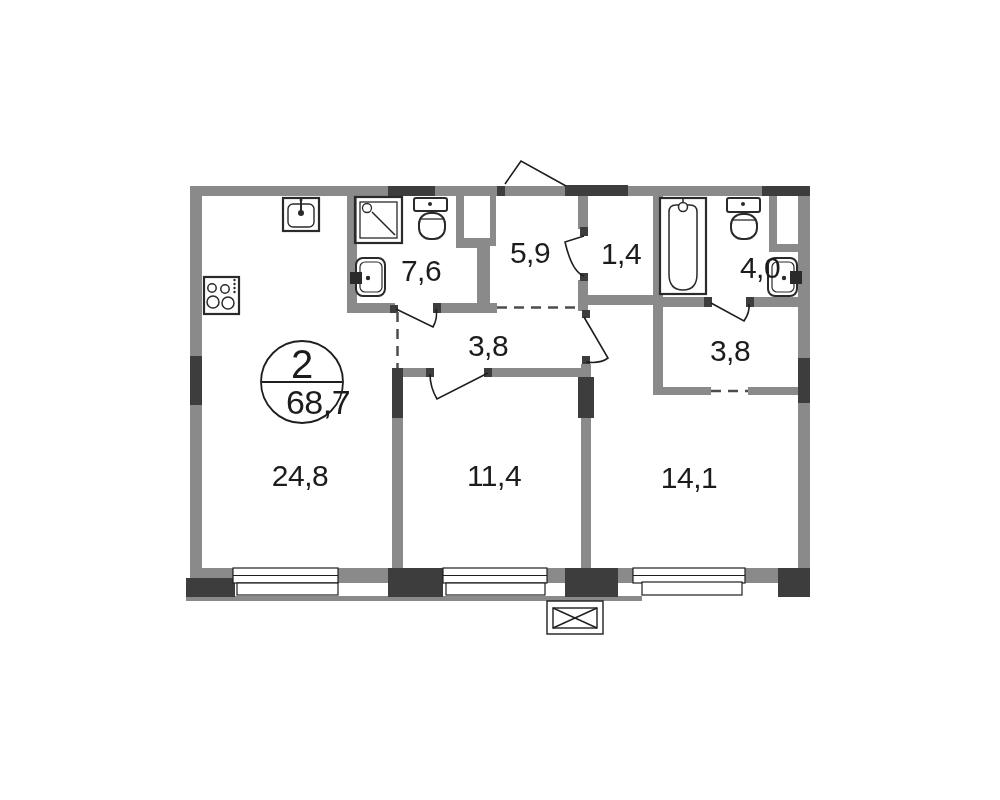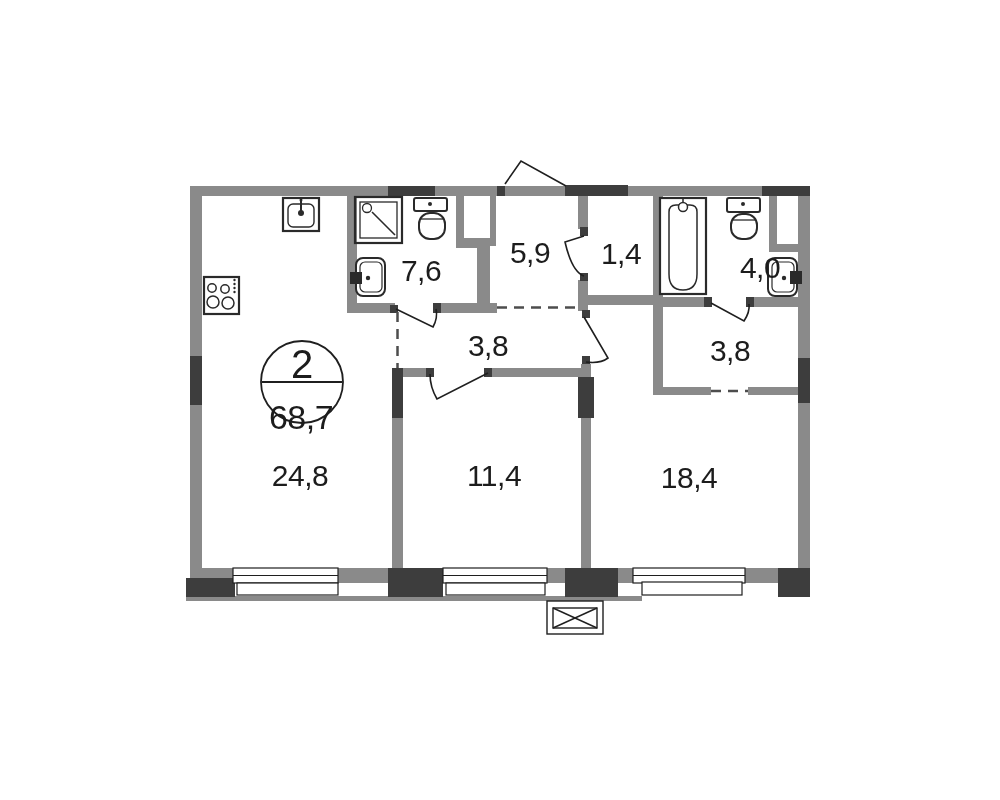--- a/index.html
+++ b/index.html
@@ -180,24 +180,24 @@
       <line x1="553" y1="628" x2="597" y2="608"></line>
     </g>
 
     <g stroke="#1f1f1f" fill="#ffffff">
       <circle cx="302" cy="382" r="41" stroke-width="1.8"></circle>
       <line x1="262" y1="382" x2="342" y2="382" stroke-width="1.8"></line>
     </g>
   </svg>
 
   <div class="badge-top" style="left:302px;top:364px;">2</div>
-  <div class="badge-bot" style="left:301px;top:402px;margin-top:15px;">68,7</div>
+  <div class="badge-bot" style="left:318px;top:402px;">68,7</div>
 
   <div class="lbl" style="left:300px;top:476px;">24,8</div>
   <div class="lbl" style="left:421px;top:271px;">7,6</div>
   <div class="lbl" style="left:530px;top:253px;">5,9</div>
   <div class="lbl" style="left:621px;top:254px;">1,4</div>
   <div class="lbl" style="left:737px;top:268px;margin-left:23px;">4,0</div>
   <div class="lbl" style="left:488px;top:346px;">3,8</div>
   <div class="lbl" style="left:730px;top:351px;">3,8</div>
   <div class="lbl" style="left:494px;top:476px;">11,4</div>
-  <div class="lbl" style="left:689px;top:478px;">18,4</div>
+  <div class="lbl" style="left:689px;top:478px;">14,1</div>
 </div>
 
 </body></html>

